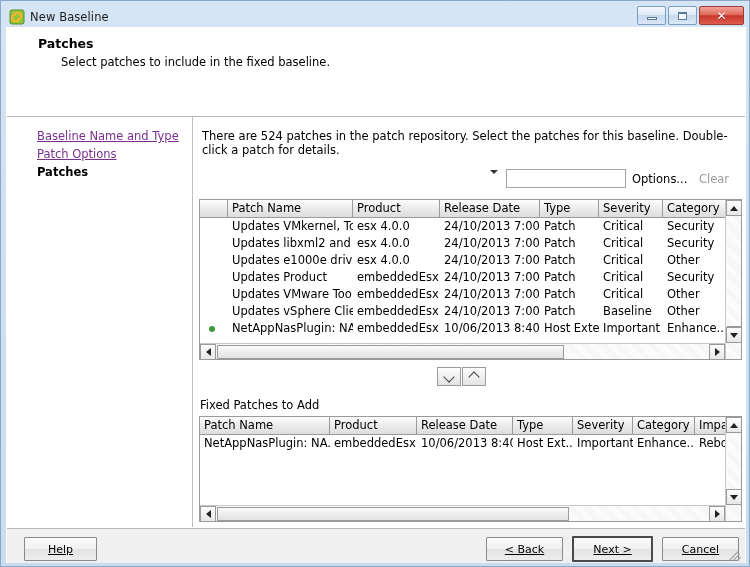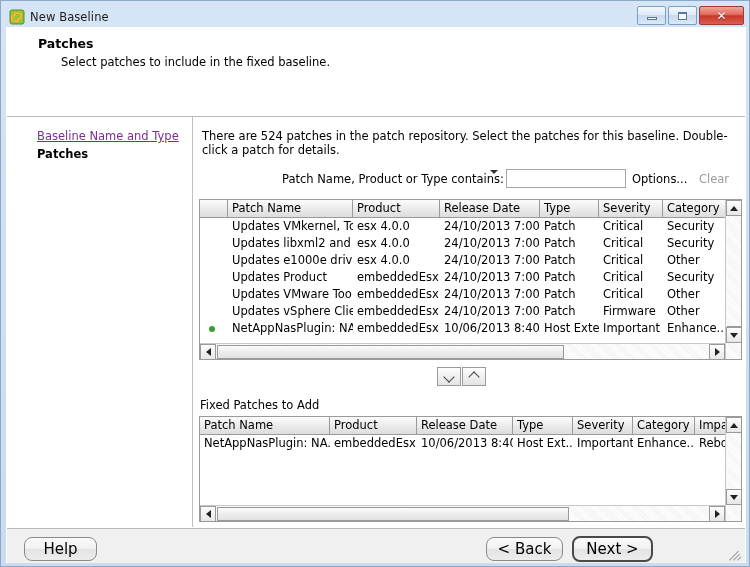--- a/index.html
+++ b/index.html
@@ -366,25 +366,25 @@
     width: 738px; height: 34px;
     background: #f0f0f0;
   }
   .btn {
     position: absolute;
     top: 8px;
     height: 24px;
     border: 1px solid #8a8a8a;
     background: linear-gradient(to bottom,#fbfbfb,#f1f1f1 48%,#e3e3e3 52%,#ededed);
     font-family: "DejaVu Sans", "Liberation Sans", sans-serif;
-    font-size: 15px;
-    color: #000000;
-    border-radius: 8px;
-    cursor: pointer;
-    display: flex; align-items: center; justify-content: center;
+    font-size: 11px;
+    color: #000000;
+    border-radius: 1px;
+    cursor: pointer;
+    display: flex; align-items: center; justify-content: center; text-decoration: underline;
   }
   #btn-help   { left: 17px;  width: 73px; }
   #btn-back   { left: 479px; width: 77px; }
   #btn-next   { left: 565px; width: 81px; height: 26px; top: 7px; border: 2px solid #4a4a4a; }
   #btn-cancel { left: 655px; width: 77px; }
 
   #grip {
     position: absolute;
     right: 3px; bottom: 2px;
     width: 12px; height: 12px;
@@ -427,29 +427,29 @@
   <div id="client">
 
     <div id="header">
       <div class="h-title">Patches</div>
       <div class="h-sub">Select patches to include in the fixed baseline.</div>
     </div>
     <div id="header-rule"></div>
 
     <div id="sidebar">
       <div class="side-item link">Baseline Name and Type</div>
+      <div class="side-item link">Patch Options</div>
       <div class="side-item current">Patches</div>
     </div>
 
     <div id="main">
 
       <div id="intro">There are 524 patches in the patch repository. Select the patches for this baseline. Double-click a patch for details.</div>
 
       <div id="filterbar">
-        <span id="filter-label">Patch Name, Product or Type contains:</span>
         <span id="filter-dropdown">
           <span class="caret"></span>
         </span>
         <input id="filter-input" type="text" value="" style="">
         <span id="adv-link">Options...</span>
         <span id="clear-link">Clear</span>
       </div>
 
       <div id="top-table" class="table-box">
         <div class="thead" id="top-thead">
@@ -506,21 +506,21 @@
               <div class="td" style="width: 59px;">Patch</div>
               <div class="td" style="width: 64px;">Critical</div>
               <div class="td" style="width: 64px;">Other</div>
             </div>
             <div class="trow">
               <div class="td status" style="width: 28px;"></div>
               <div class="td" style="width: 125px;">Updates vSphere Client</div>
               <div class="td" style="width: 87px;">embeddedEsx ..</div>
               <div class="td" style="width: 100px;">24/10/2013 7:00:...</div>
               <div class="td" style="width: 59px;">Patch</div>
-              <div class="td" style="width: 64px;">Firmware</div>
+              <div class="td" style="width: 64px;">Baseline</div>
               <div class="td" style="width: 64px;">Other</div>
             </div>
             <div class="trow">
               <div class="td status" style="width: 28px;">
                 <span class="dot" style="background: rgb(58, 155, 58);"></span>
               </div>
               <div class="td" style="width: 125px;">NetAppNasPlugin: NA...</div>
               <div class="td" style="width: 87px;">embeddedEsx ..</div>
               <div class="td" style="width: 100px;">10/06/2013 8:40:...</div>
               <div class="td" style="width: 59px;">Host Exte..</div>
@@ -603,20 +603,21 @@
         </div>
       </div>
 
     </div>
 
     <div id="footer-rule"></div>
     <div id="footer">
       <div class="btn" id="btn-help">Help</div>
       <div class="btn" id="btn-back">&lt; Back</div>
       <div class="btn" id="btn-next">Next &gt;</div>
+      <div class="btn" id="btn-cancel">Cancel</div>
       <div id="grip">
         <i style="width:13px; left:-1px; top:11px; transform:rotate(-45deg);"></i>
         <i style="width:9px;  left:3px;  top:11px; transform:rotate(-45deg);"></i>
         <i style="width:5px;  left:7px;  top:11px; transform:rotate(-45deg);"></i>
       </div>
     </div>
 
   </div>
 </div>
 

